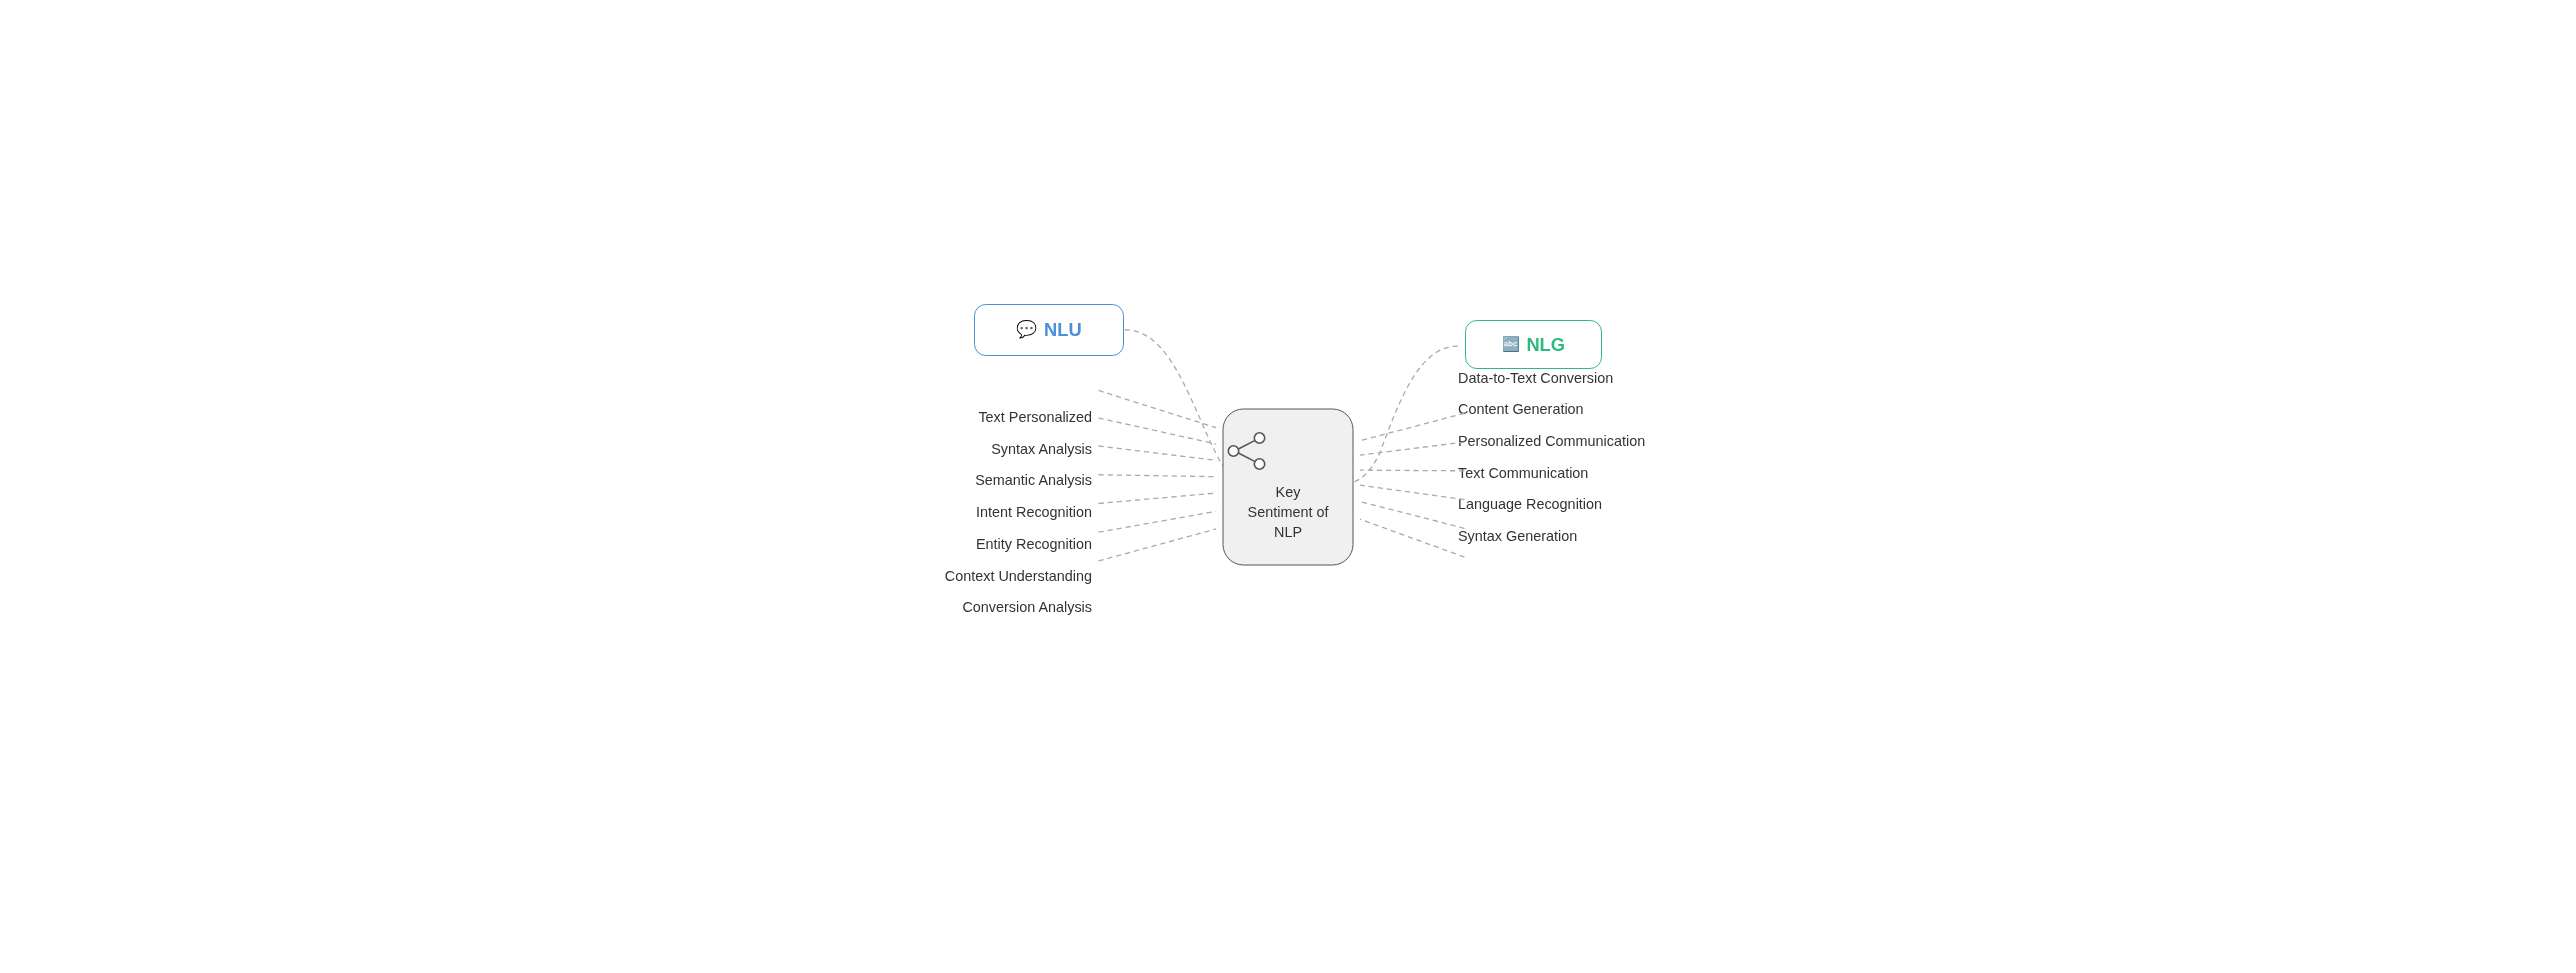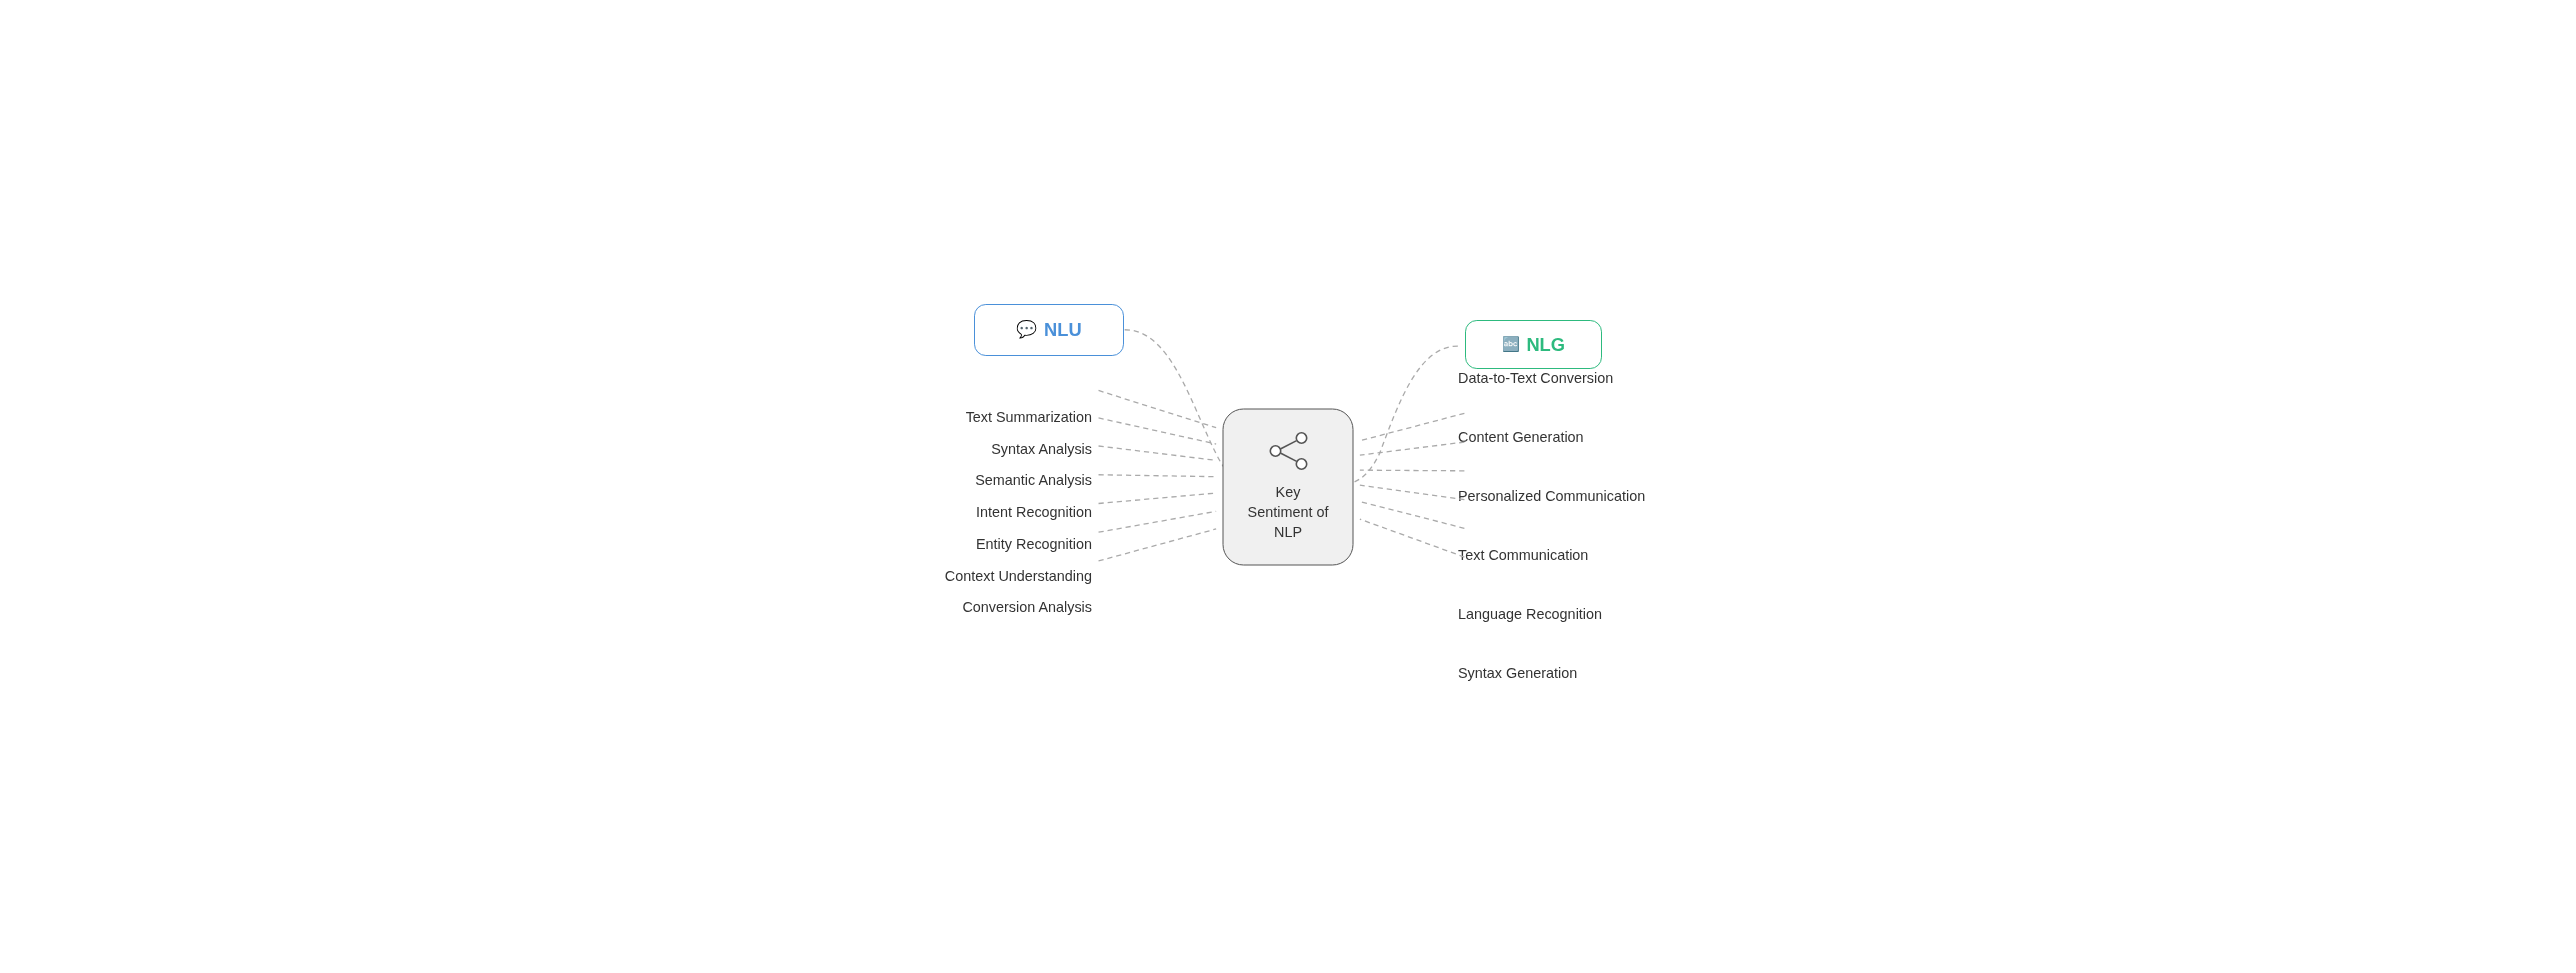--- a/index.html
+++ b/index.html
@@ -29,21 +29,20 @@
       left: 50%;
       top: 50%;
       transform: translate(-50%, -50%);
       width: 131px;
       height: 157px;
       background: #f0f0f0;
       border: 1.6px solid #555;
       border-radius: 21px;
       display: flex;
       flex-direction: column;
-      align-items: center;
       justify-content: center;
       z-index: 10;
     }
 
     .center-box .center-icon {
       margin-bottom: 9.1px;
     }
 
     .center-box .center-label {
       font-size: 14.4px;
@@ -140,21 +139,21 @@
 
     
     .right-items {
       position: absolute;
       right: 0;
       top: 0;
       width: 235px;
       height: 100%;
       display: flex;
       flex-direction: column;
-      justify-content: space-between;
+      justify-content: flex-start;
       padding-top: 78px;
       gap: 0;
     }
 
     .right-item {
       font-size: 14.4px;
       color: #333;
       text-align: left;
       padding: 6.5px 0 6.5px 13px;
       font-weight: 400;
@@ -239,21 +238,21 @@
       </svg>
     </div>
     <div class="center-label">
       <span>Key</span><br>
       <span>Sentiment of</span><br>
       <span>NLP</span>
     </div>
   </div>
 
   <div class="left-items">
-    <div class="left-item">Text Summarization</div>
+    <div class="left-item">Text Personalized</div>
     <div class="left-item">Syntax Analysis</div>
     <div class="left-item">Semantic Analysis</div>
     <div class="left-item">Intent Recognition</div>
     <div class="left-item">Entity Recognition</div>
     <div class="left-item">Context Understanding</div>
     <div class="left-item">Conversion Analysis</div>
   </div>
 
   <div class="right-items">
     <div class="right-item">Data-to-Text Conversion</div>

